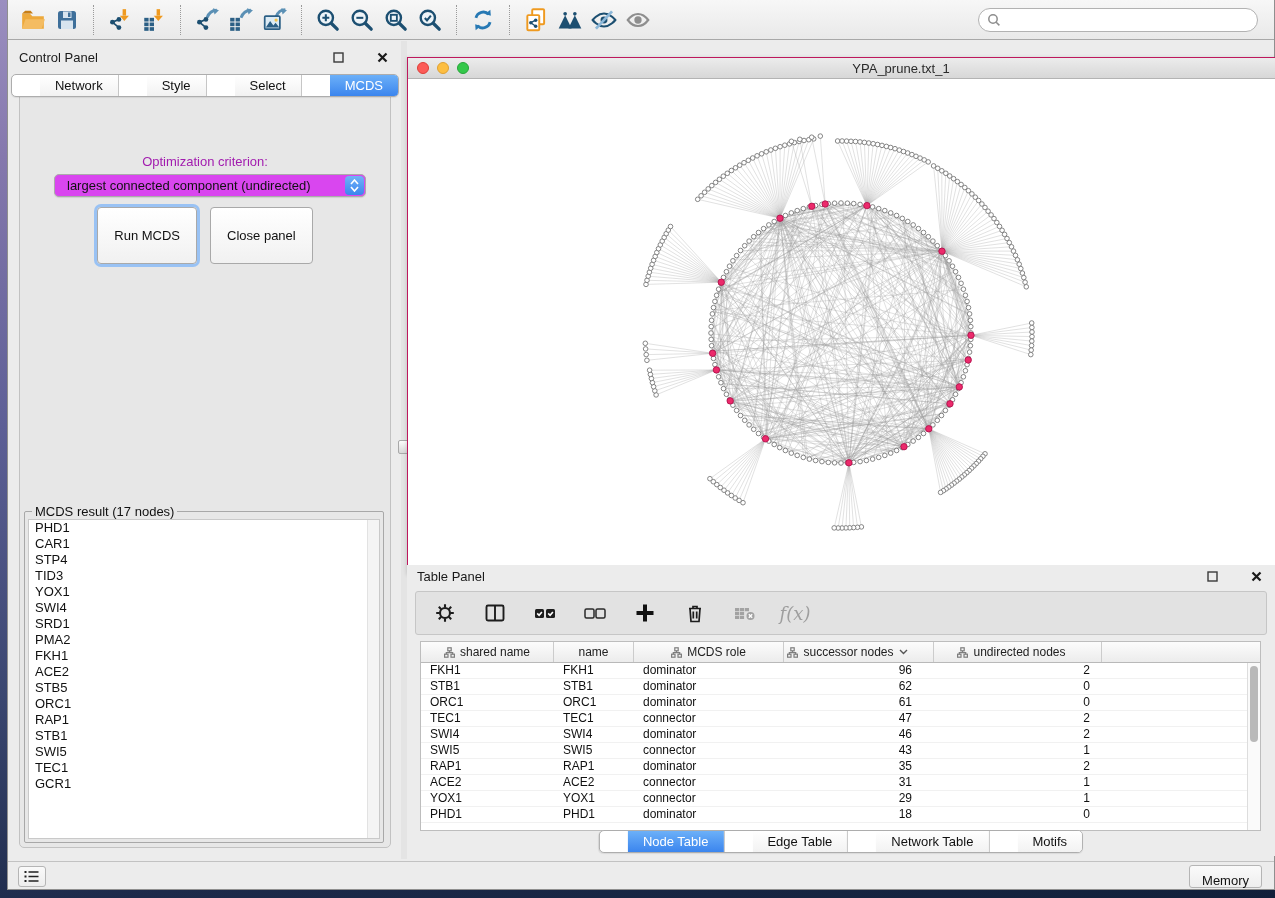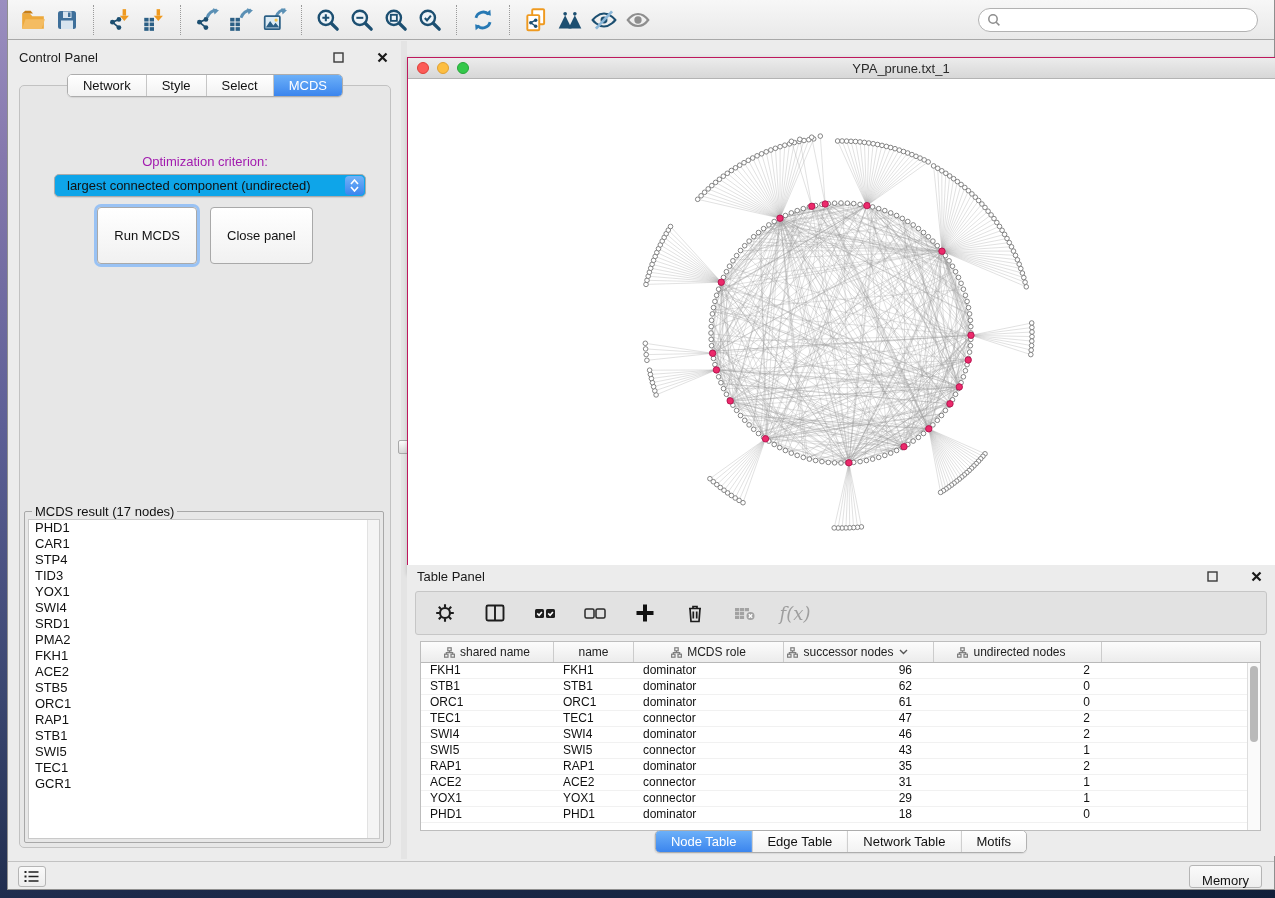--- a/index.html
+++ b/index.html
@@ -25,27 +25,27 @@
   
   .cpanel { position:absolute; left:1px; top:46px; width:392px; height:806px; background:#ececec; }
   .panel-head { height:22px; display:flex; align-items:center; padding:0 10px;gap:20px; }
   .panel-title { font-size:13px; color:#1a1a1a; }
   .panel-head .spacer { flex:1; }
   .winicon { width:18px; height:16px; display:flex; align-items:center; justify-content:center; margin-left:6px; }
   .ctabs { position:absolute; left:0; right:0; top:28px; display:flex; justify-content:center; z-index:3; }
   .seg { display:inline-flex; border:1px solid #adadad; border-radius:5px; overflow:hidden;
          background:#fff; box-shadow:0 1px 1px rgba(0,0,0,.08); }
   .seg .s { padding:3px 15px; font-size:13px; color:#111; background:linear-gradient(#ffffff,#f2f2f2);
-            border-right:1px solid #c6c6c6; white-space:nowrap; }
+            border-right:1px solid #c6c6c6; white-space:nowrap;margin-left:28px; }
   .seg .s:last-child { border-right:none; }
   .seg .s.active { background:linear-gradient(#6cb0f8,#3b85ee); color:#fff; }
   .cbody { position:absolute; left:10px; right:10px; top:39px; bottom:4px;
            background:#e7e7e7; border:1px solid #c2c2c2; border-radius:5px; }
   .optlabel { position:absolute; left:0; right:0; top:68px; text-align:center; font-size:13px; color:#a21caf; }
-  .dropdown { position:absolute; left:34px; top:88px; width:312px; height:23px; background:#0ea5e9;
+  .dropdown { position:absolute; left:34px; top:88px; width:312px; height:23px; background:#d946ef;
     border:1px solid #ababab; border-radius:5px; display:flex; align-items:center;
     padding-left:12px; font-size:13px; box-shadow:0 1px 1px rgba(0,0,0,.1);}
   .stepper { position:absolute; right:1px; top:1px; width:19px; height:19px; border-radius:4px;
     background:linear-gradient(#71b2f8,#3c86ee); display:flex; flex-direction:column;
     align-items:center; justify-content:center; gap:1px; }
   .btnrow { position:absolute; left:0; right:0; top:121px; display:flex; justify-content:center; gap:13px; }
   .pushbtn { background:linear-gradient(#ffffff,#f1f1f1); border:1px solid #a9a9a9; border-radius:4px;
     font-size:13px; padding:20px 16px; color:#111; font-family:inherit; }
   .pushbtn.focusring { box-shadow:0 0 0 3px rgba(120,178,250,.7); }
   .mcds-field { position:absolute; left:4px; right:6px; top:418px; bottom:4px;

